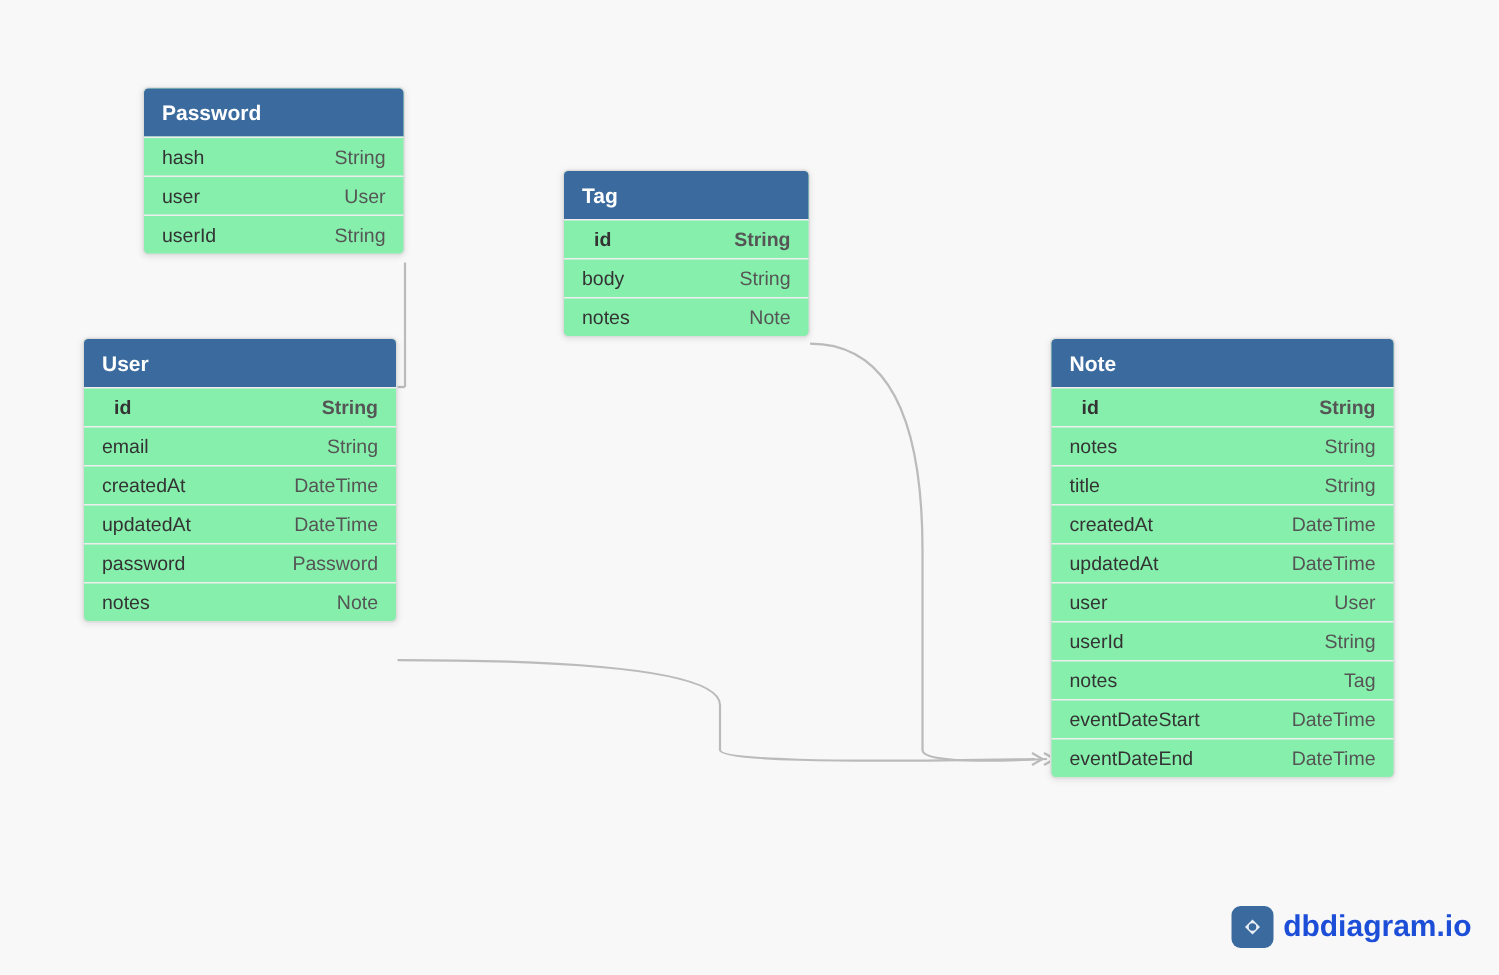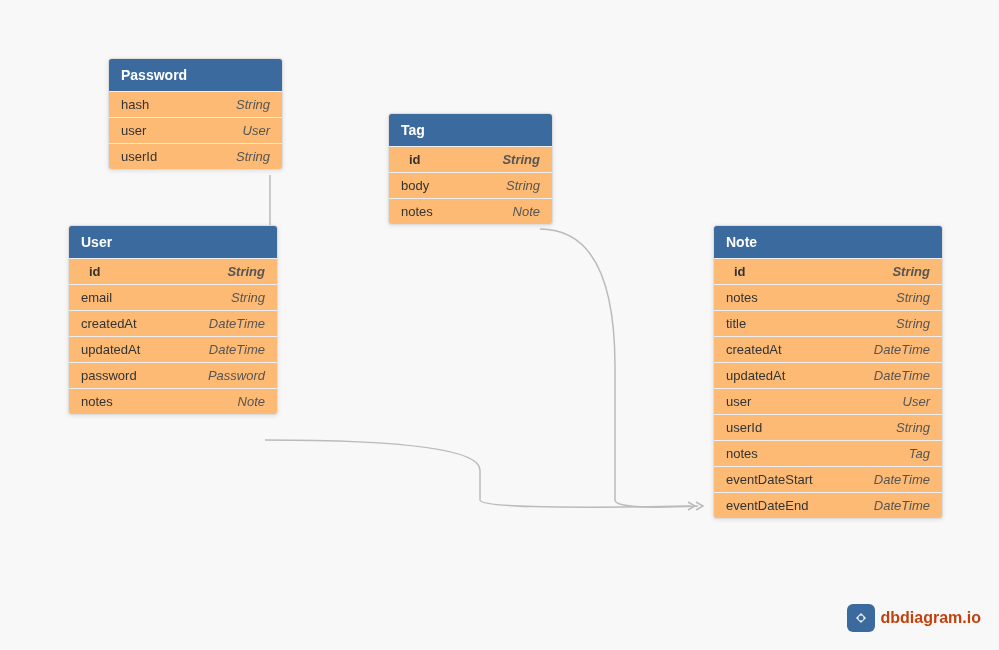--- a/index.html
+++ b/index.html
@@ -13,26 +13,25 @@
       position: relative;
     }
     .diagram-canvas {
       position: absolute;
       top: 0; left: 0;
       width: 999px;
       height: 650px;
     }
     .table-card {
       position: absolute;
-      background: #fdba74;
+      background: #86efac;
       border: 1px solid #ddd;
       border-radius: 4px;
       box-shadow: 0 1px 4px rgba(0,0,0,0.1);
       min-width: 160px;
-      margin-left: 13px;
     }
     .table-header {
       background: #3b6b9e;
       color: #fff;
       font-weight: 700;
       padding: 8px 12px;
       border-radius: 3px 3px 0 0;
       font-size: 14px;
     }
     .table-row {
@@ -45,42 +44,41 @@
     }
     .table-row.id-row {
       font-weight: 700;
       padding-left: 20px;
     }
     .table-row .field-name {
       color: #333;
     }
     .table-row .field-type {
       color: #555;
-      font-style: italic;
     }
     .table-row.id-row .field-type {
       font-weight: 700;
     }
     svg.connections {
       position: absolute;
       top: 0; left: 0;
       width: 999px;
       height: 650px;
       pointer-events: none;
     }
     .branding {
       position: absolute;
       bottom: 18px;
       right: 18px;
       display: flex;
       align-items: center;
       gap: 6px;
-      font-size: 16px;
+      font-size: 20px;
       font-weight: 600;
-      color: #c2410c;
+      color: #1d4ed8;
     }
     .brand-icon {
       width: 28px;
       height: 28px;
       background: #3b6b9e;
       border-radius: 6px;
       display: flex;
       align-items: center;
       justify-content: center;
       color: white;

